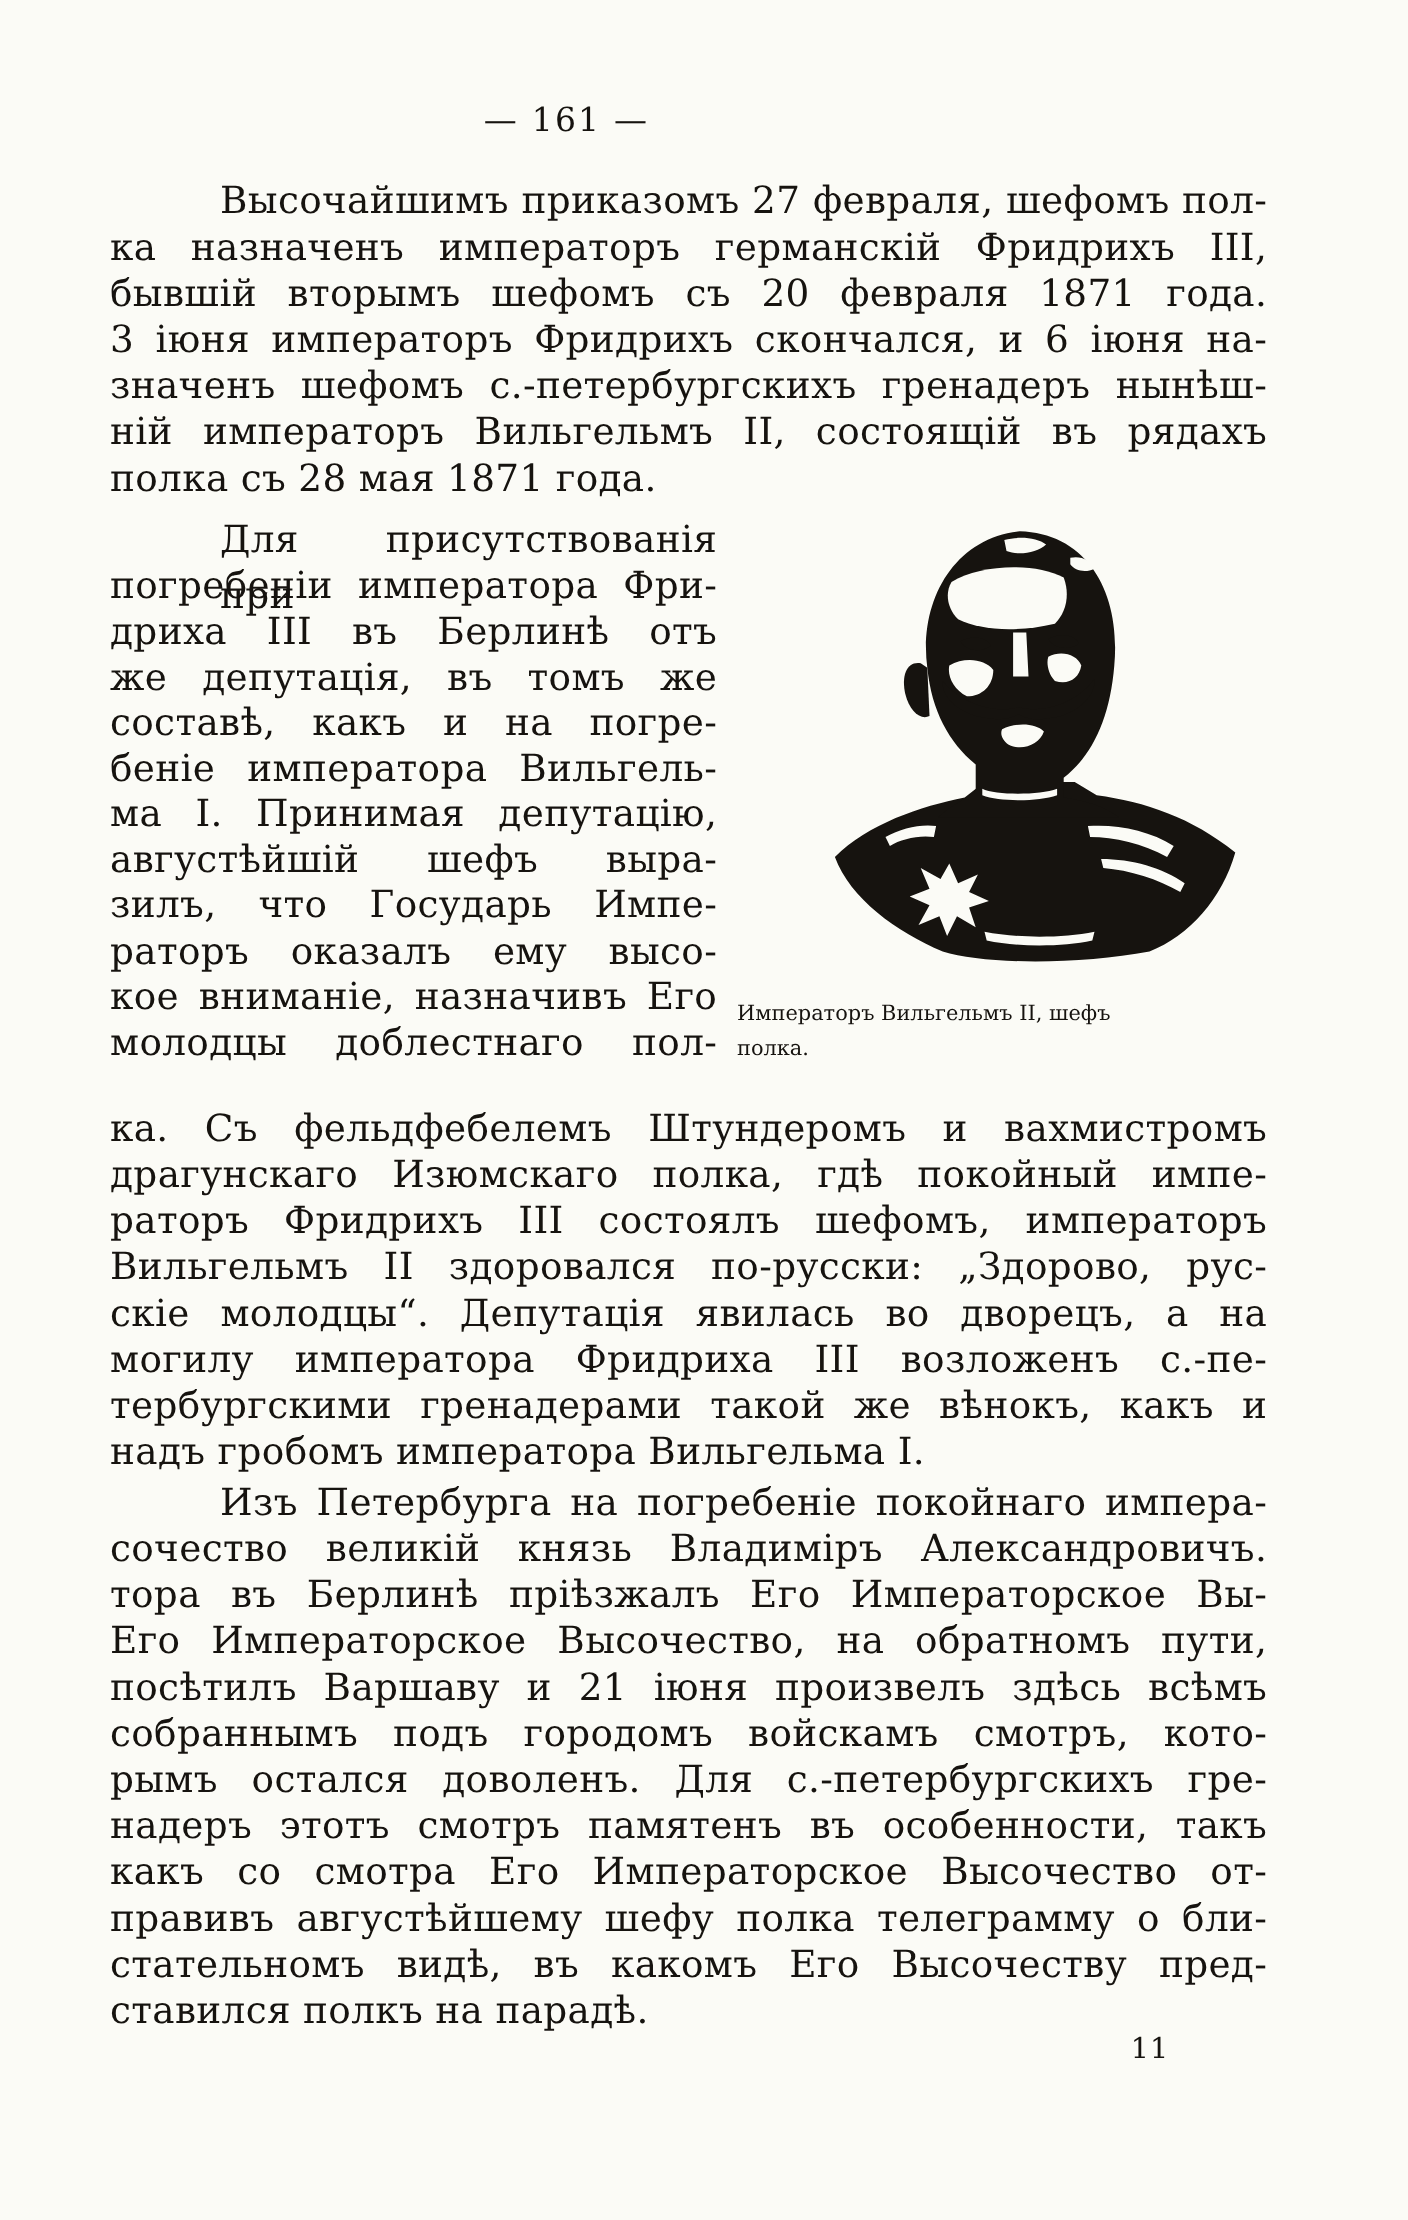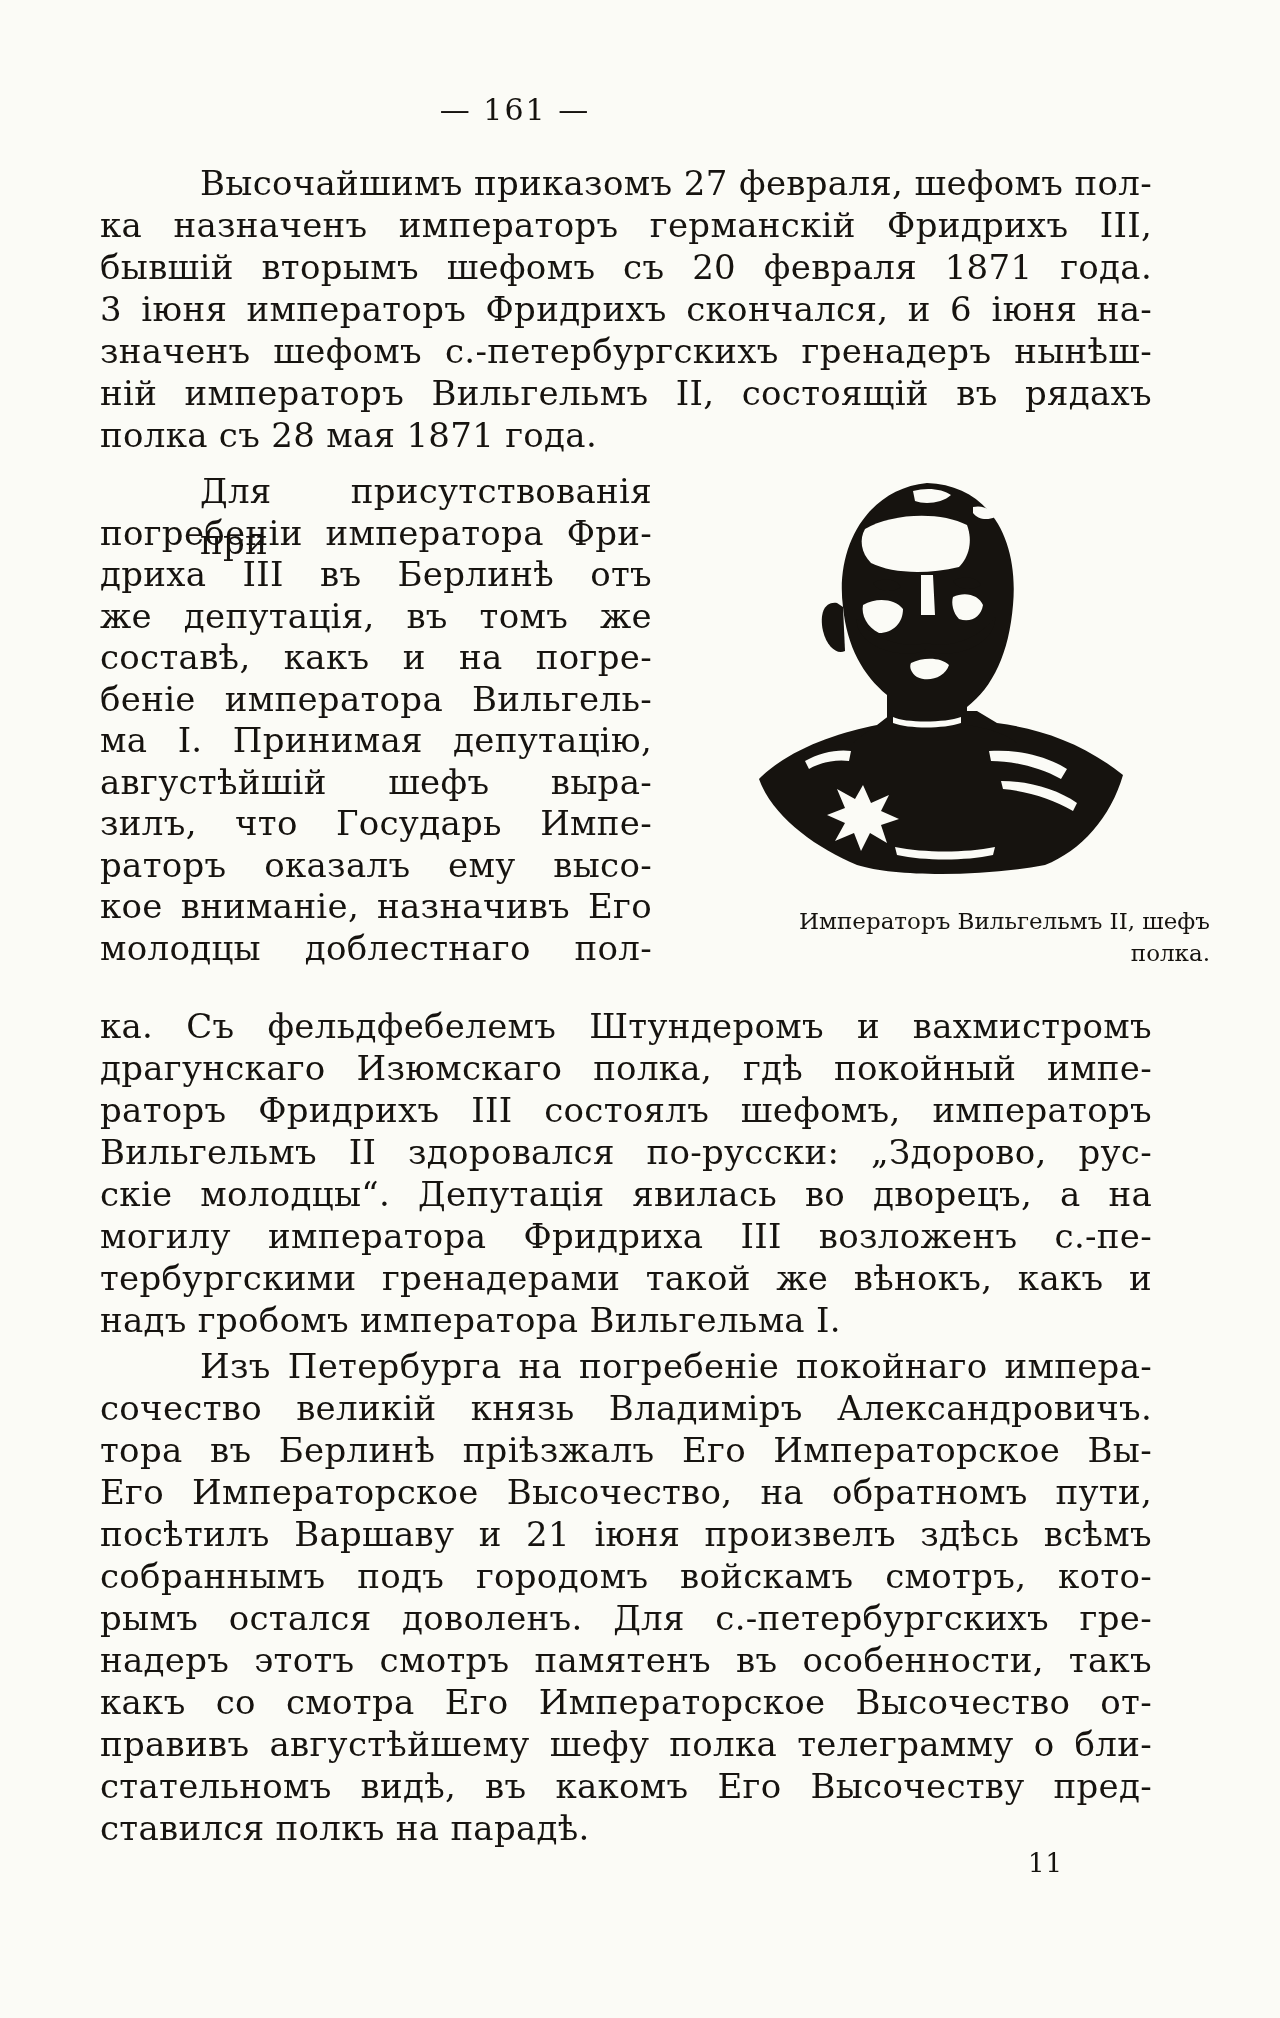--- a/index.html
+++ b/index.html
@@ -42,22 +42,22 @@
     position: absolute;
     left: 745px; top: 455px;
     width: 392px; height: 424px;
     margin: 0; padding: 0;
   }
   .portrait svg { display: block; width: 100%; height: 100%; }
   .caption {
     position: absolute;
     left: 670px; top: 905px;
     width: 540px;
-    text-align: right;
-    font-size: 23px;
+    text-align: left;
+    font-size: 19px;
     line-height: 32px;
   }
   .page-footer {
     position: absolute;
     left: 1028px; top: 1848px;
     font-size: 26px;
     letter-spacing: 1px;
   }
 </style>
 </head>

